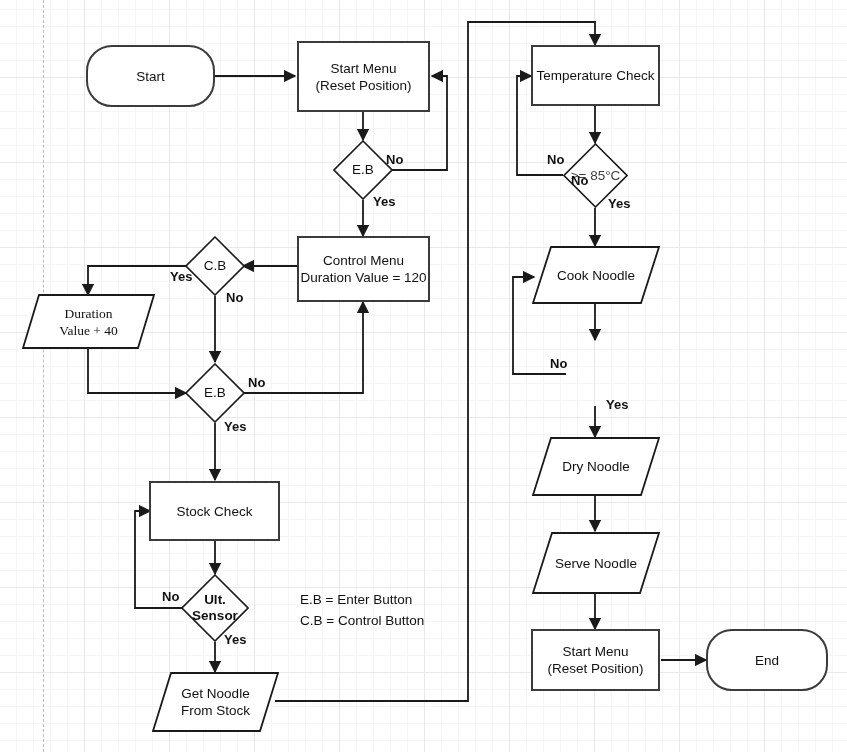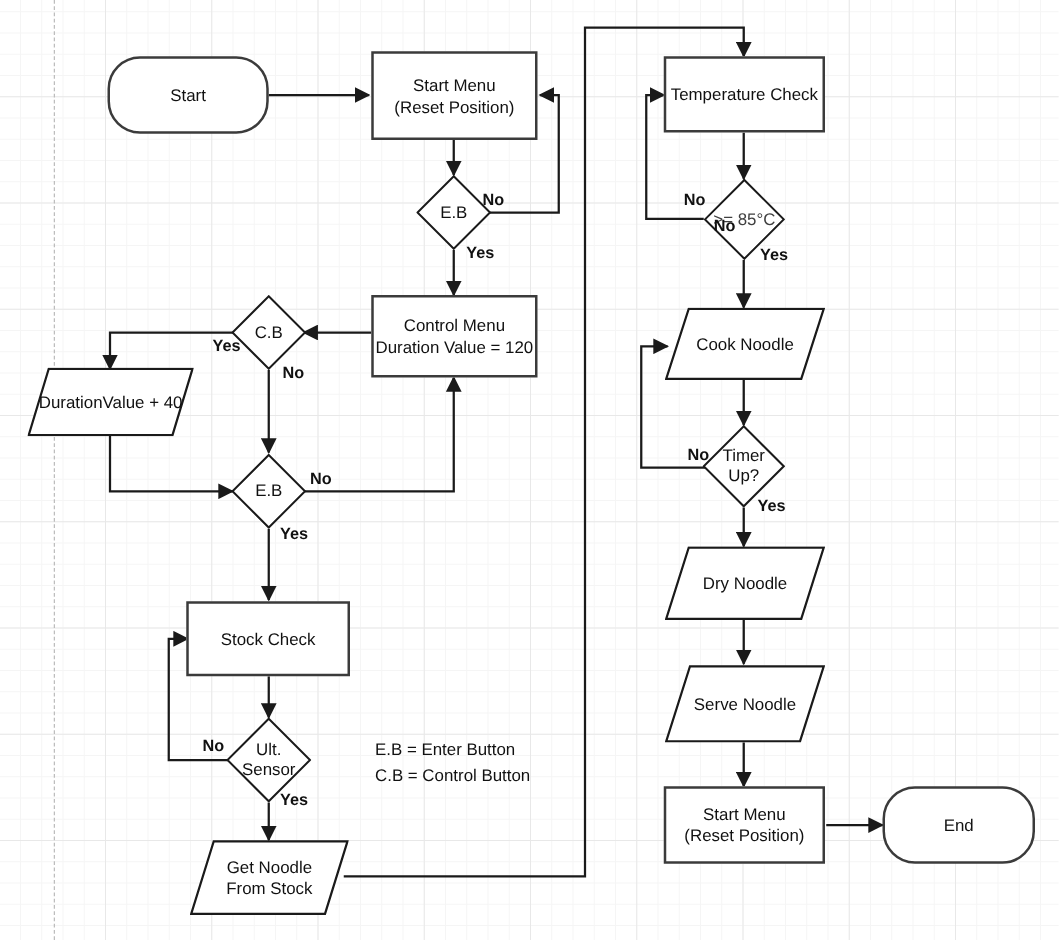--- a/index.html
+++ b/index.html
@@ -210,38 +210,38 @@
     <svg width="60" height="60" viewBox="0 0 60 60" xmlns="http://www.w3.org/2000/svg">
       <polygon points="30,1 59,30 30,59 1,30" fill="#ffffff" stroke="#1a1a1a" stroke-width="1.6"></polygon>
     </svg>
     <span class="dia-label">C.B</span>
   </div>
 
   <div class="para-wrap" style="left:22px; top:294px; width:133px; height:55px;">
     <svg width="133" height="55" viewBox="0 0 133 55" xmlns="http://www.w3.org/2000/svg">
       <polygon points="17,1 132,1 116,54 1,54" fill="#ffffff" stroke="#1a1a1a" stroke-width="1.8"></polygon>
     </svg>
-    <div class="para-label" style="flex-direction:row;">
+    <div class="para-label" style="flex-direction:column;font-family:Liberation Serif, serif;">
       <span>Duration</span>
       <span>Value + 40</span>
     </div>
   </div>
 
   <div class="dia-wrap" style="left:185px; top:363px; width:60px; height:60px;">
     <svg width="60" height="60" viewBox="0 0 60 60" xmlns="http://www.w3.org/2000/svg">
       <polygon points="30,1 59,30 30,59 1,30" fill="#ffffff" stroke="#1a1a1a" stroke-width="1.6"></polygon>
     </svg>
     <span class="dia-label">E.B</span>
   </div>
 
   <div class="node rect" style="left:149px; top:481px; width:131px; height:60px;">
     <span>Stock Check</span>
   </div>
 
-  <div class="dia-wrap" style="left:181px; top:574px; width:68px; height:68px;">
+  <div class="dia-wrap" style="left:181px; top:574px; width:68px; height:68px;font-weight:bold;">
     <svg width="68" height="68" viewBox="0 0 68 68" xmlns="http://www.w3.org/2000/svg">
       <polygon points="34,1 67,34 34,67 1,34" fill="#ffffff" stroke="#1a1a1a" stroke-width="1.6"></polygon>
     </svg>
     <div class="dia-label">
       <span>Ult.</span><br>
       <span>Sensor</span>
     </div>
   </div>
 
   <div class="para-wrap" style="left:152px; top:672px; width:127px; height:60px;">
@@ -267,29 +267,20 @@
 
   <div class="para-wrap" style="left:532px; top:246px; width:128px; height:58px;">
     <svg width="128" height="58" viewBox="0 0 128 58" xmlns="http://www.w3.org/2000/svg">
       <polygon points="19,1 127,1 109,57 1,57" fill="#ffffff" stroke="#1a1a1a" stroke-width="1.8"></polygon>
     </svg>
     <div class="para-label">
       <span>Cook Noodle</span>
     </div>
   </div>
 
-  <div class="dia-wrap" style="left:562px; top:340px; width:66px; height:66px;">
-    <svg width="66" height="66" viewBox="0 0 66 66" xmlns="http://www.w3.org/2000/svg">
-      <polygon points="33,1 65,33 33,65 1,33" fill="#ffffff" stroke="#1a1a1a" stroke-width="1.6"></polygon>
-    </svg>
-    <div class="dia-label">
-      <span>Timer</span><br>
-      <span>Up?</span>
-    </div>
-  </div>
 
   <div class="para-wrap" style="left:532px; top:437px; width:128px; height:59px;">
     <svg width="128" height="59" viewBox="0 0 128 59" xmlns="http://www.w3.org/2000/svg">
       <polygon points="19,1 127,1 109,58 1,58" fill="#ffffff" stroke="#1a1a1a" stroke-width="1.8"></polygon>
     </svg>
     <div class="para-label">
       <span>Dry Noodle</span>
     </div>
   </div>
 

